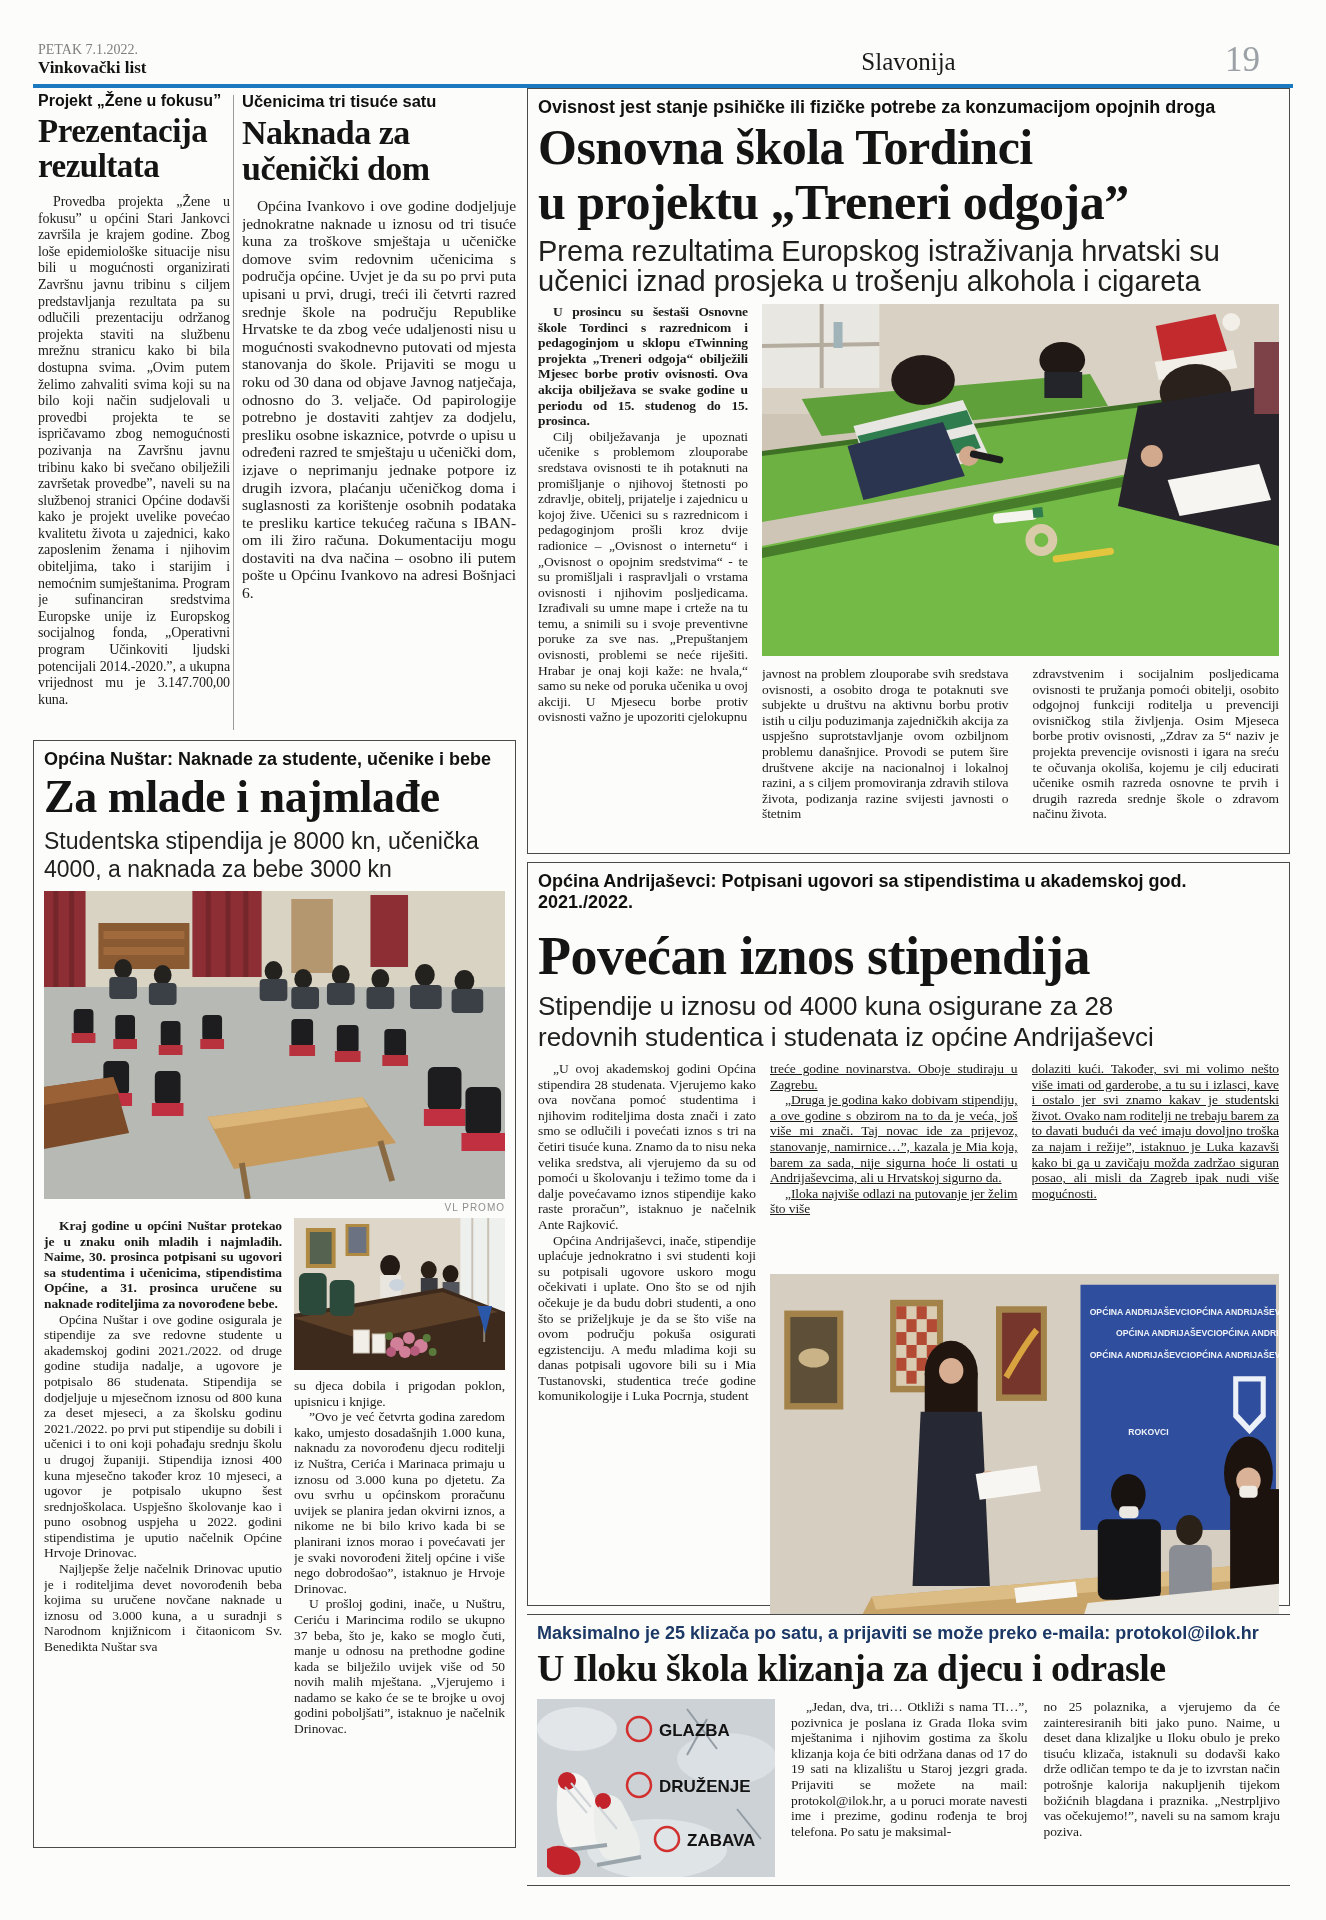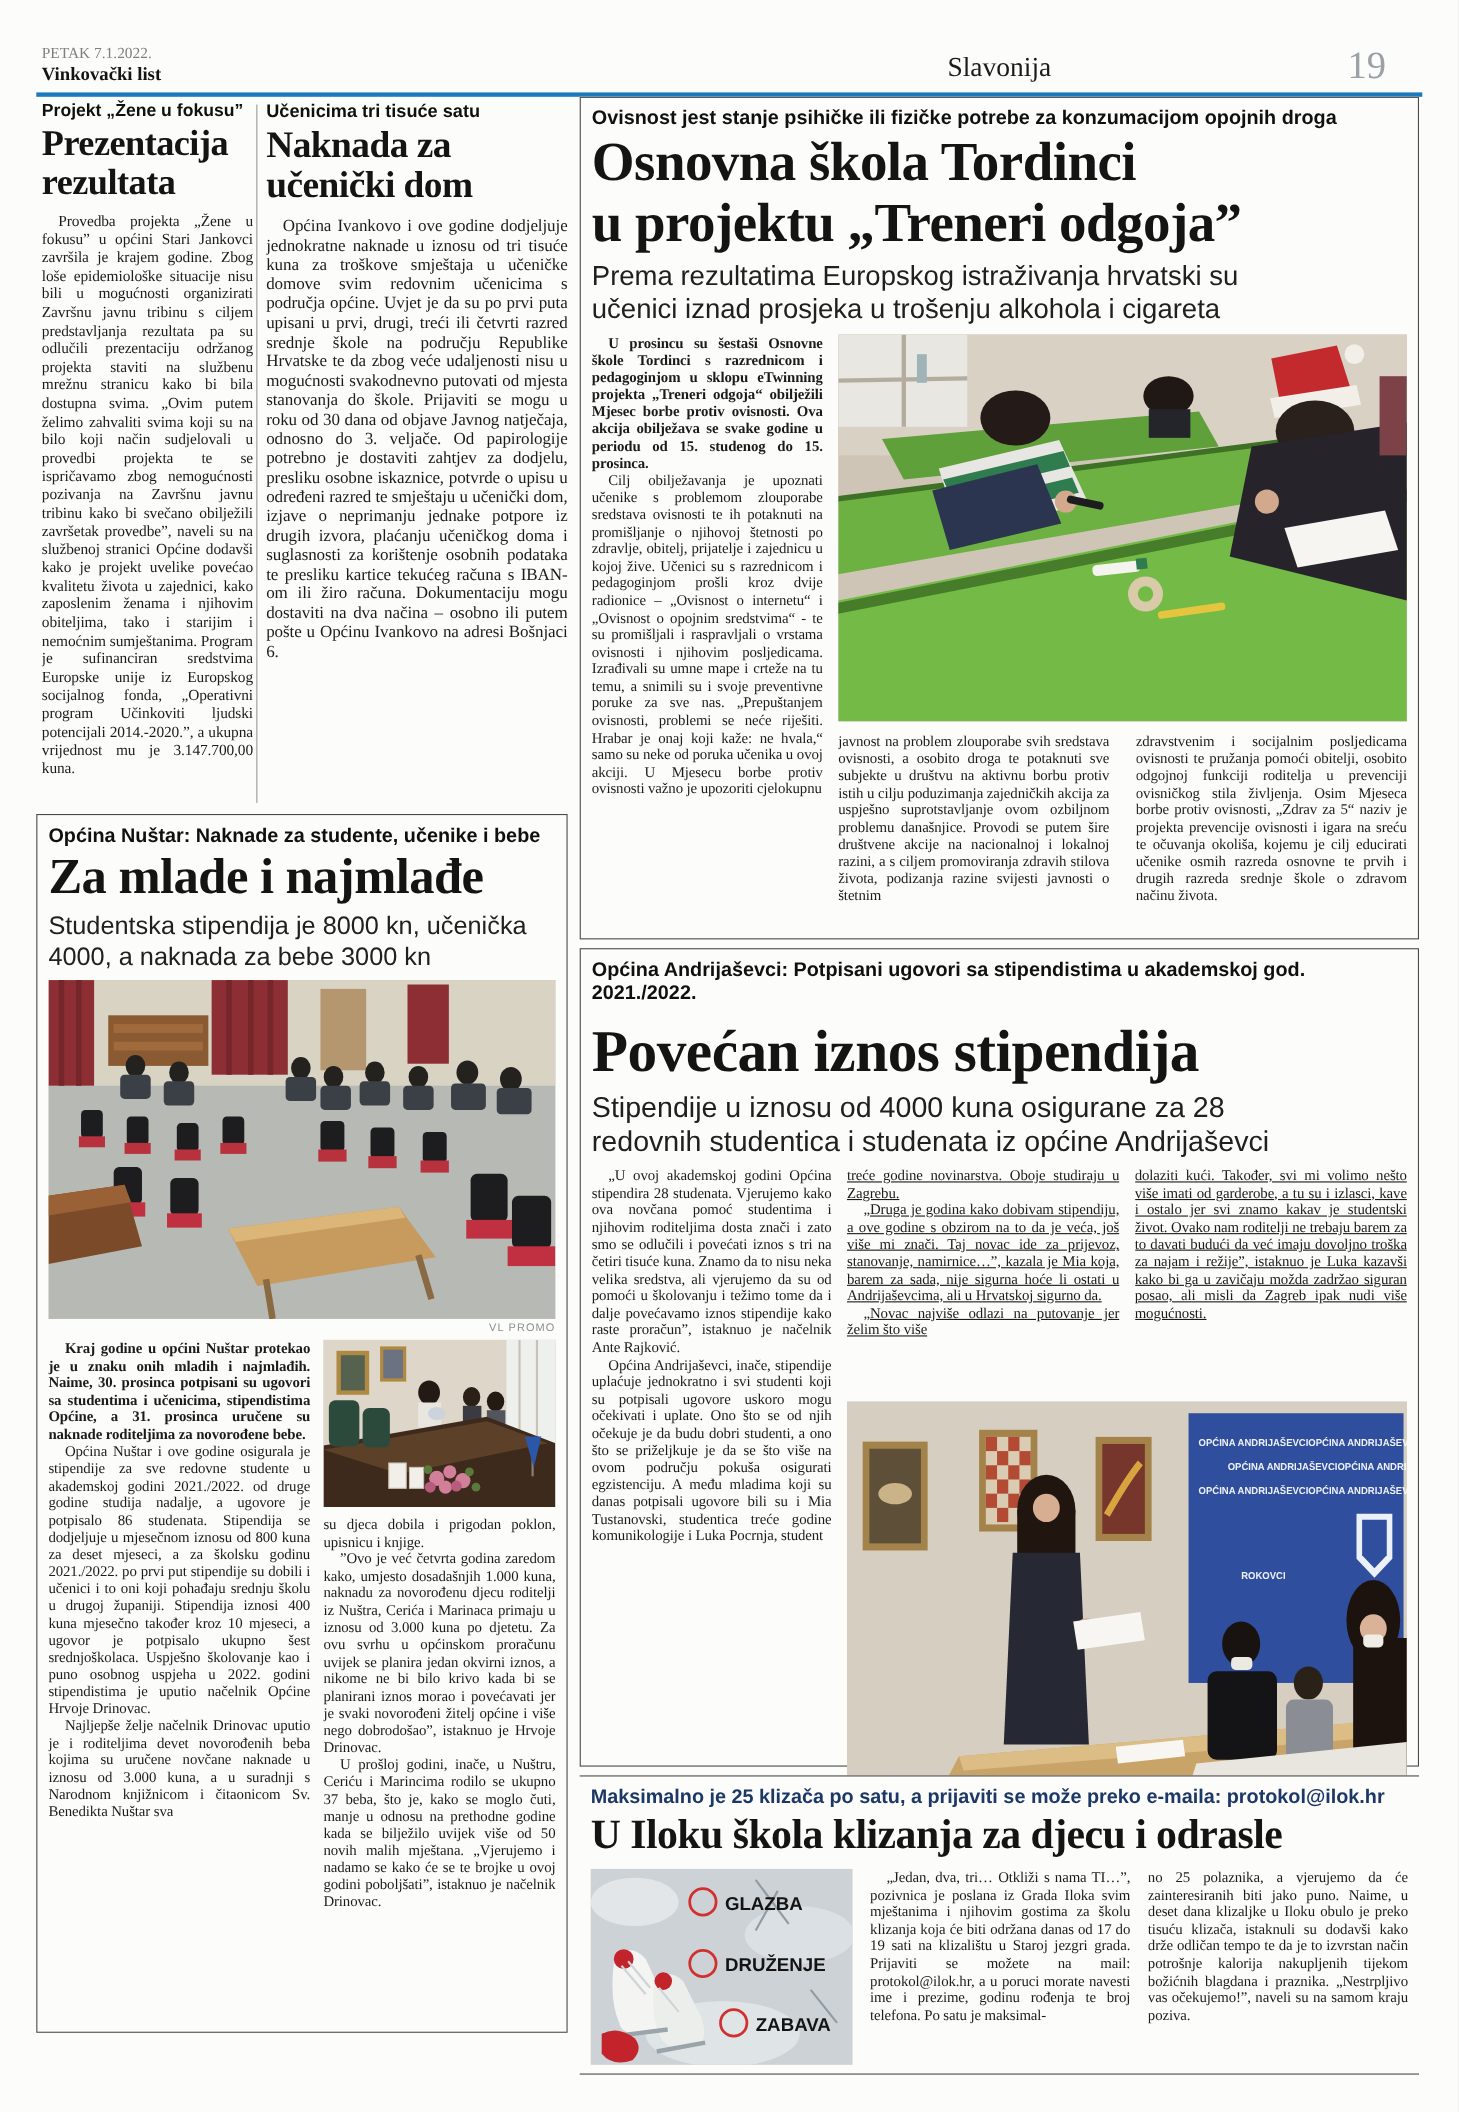--- a/index.html
+++ b/index.html
@@ -35,21 +35,21 @@
   .vdivider{position:absolute;left:233px;top:95px;width:1px;height:635px;background:#9a9a9a;}
   .artB{position:absolute;left:242px;top:92px;width:274px;}
   .artB .kicker{font-size:16.5px;}
   .artB .headline{font-size:34px;line-height:36px;margin-top:4px;}
   .artB .body-txt{font-size:15.5px;line-height:17.6px;margin-top:10px;height:530px;}
 
   
   .box-tordinci{left:527px;top:88px;width:763px;height:766px;}
   .box-tordinci .kicker{font-size:18px;}
   .box-tordinci .headline{font-size:50px;line-height:55px;margin-top:2px;}
-  .box-tordinci .subhead{font-size:25px;line-height:30px;margin-top:6px;}
+  .box-tordinci .subhead{font-size:29px;line-height:30px;margin-top:6px;}
   .tord-row{display:flex;gap:14px;margin-top:8px;}
   .tord-c1{width:210px;font-size:13.5px;line-height:15.6px;height:500px;}
   .tord-right{flex:1;display:flex;flex-direction:column;}
   .tord-photo{height:352px;}
   .tord-sub{display:flex;gap:24px;margin-top:10px;}
   .tord-sub .body-txt{flex:1;font-size:13.5px;line-height:15.6px;height:208px;}
 
   
   .box-nustar{left:33px;top:740px;width:483px;height:1108px;}
   .box-nustar .kicker{font-size:18px;}
@@ -342,21 +342,21 @@
         <div>
             <p>„U ovoj akademskoj godini Općina stipendira 28 studenata. Vjerujemo kako ova novčana pomoć studentima i njihovim roditeljima dosta znači i zato smo se odlučili i povećati iznos s tri na četiri tisuće kuna. Znamo da to nisu neka velika sredstva, ali vjerujemo da su od pomoći u školovanju i težimo tome da i dalje povećavamo iznos stipendije kako raste proračun”, istaknuo je načelnik Ante Rajković.</p>
             <p>Općina Andrijaševci, inače, stipendije uplaćuje jednokratno i svi studenti koji su potpisali ugovore uskoro mogu očekivati i uplate. Ono što se od njih očekuje je da budu dobri studenti, a ono što se priželjkuje je da se što više na ovom području pokuša osigurati egzistenciju. A među mladima koji su danas potpisali ugovore bili su i Mia Tustanovski, studentica treće godine komunikologije i Luka Pocrnja, student</p>
           </div>
       </div>
       <div class="andr-right">
         <div class="andr-sub">
           <div class="body-txt cont">
               <p>treće godine novinarstva. Oboje studiraju u Zagrebu.</p>
               <p>„Druga je godina kako dobivam stipendiju, a ove godine s obzirom na to da je veća, još više mi znači. Taj novac ide za prijevoz, stanovanje, namirnice…”, kazala je Mia koja, barem za sada, nije sigurna hoće li ostati u Andrijaševcima, ali u Hrvatskoj sigurno da.</p>
-              <p>„Novac najviše odlazi na putovanje jer želim što više</p>
+              <p>„Iloka najviše odlazi na putovanje jer želim što više</p>
             </div>
           <div class="body-txt cont">
               <p>dolaziti kući. Također, svi mi volimo nešto više imati od garderobe, a tu su i izlasci, kave i ostalo jer svi znamo kakav je studentski život. Ovako nam roditelji ne trebaju barem za to davati budući da već imaju dovoljno troška za najam i režije”, istaknuo je Luka kazavši kako bi ga u zavičaju možda zadržao siguran posao, ali misli da Zagreb ipak nudi više mogućnosti.</p>
             </div>
         </div>
         <div class="photo andr-photo">
           <svg viewBox="0 0 500 318" preserveAspectRatio="none">
             <rect x="0" y="0" width="500" height="318" fill="#d6cec0"></rect>
             <rect x="14" y="34" width="58" height="92" fill="#a3834a"></rect>
             <rect x="20" y="40" width="46" height="80" fill="#5e4f38"></rect>

